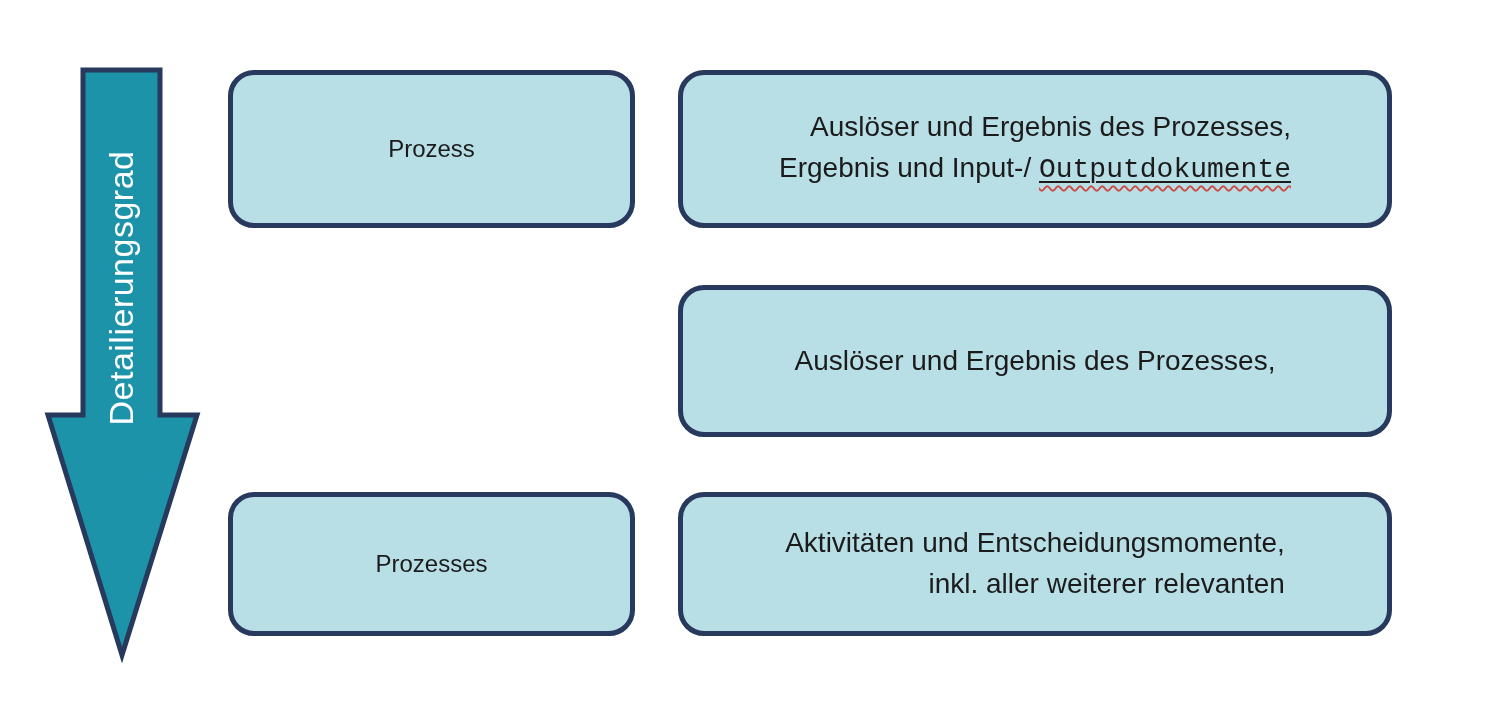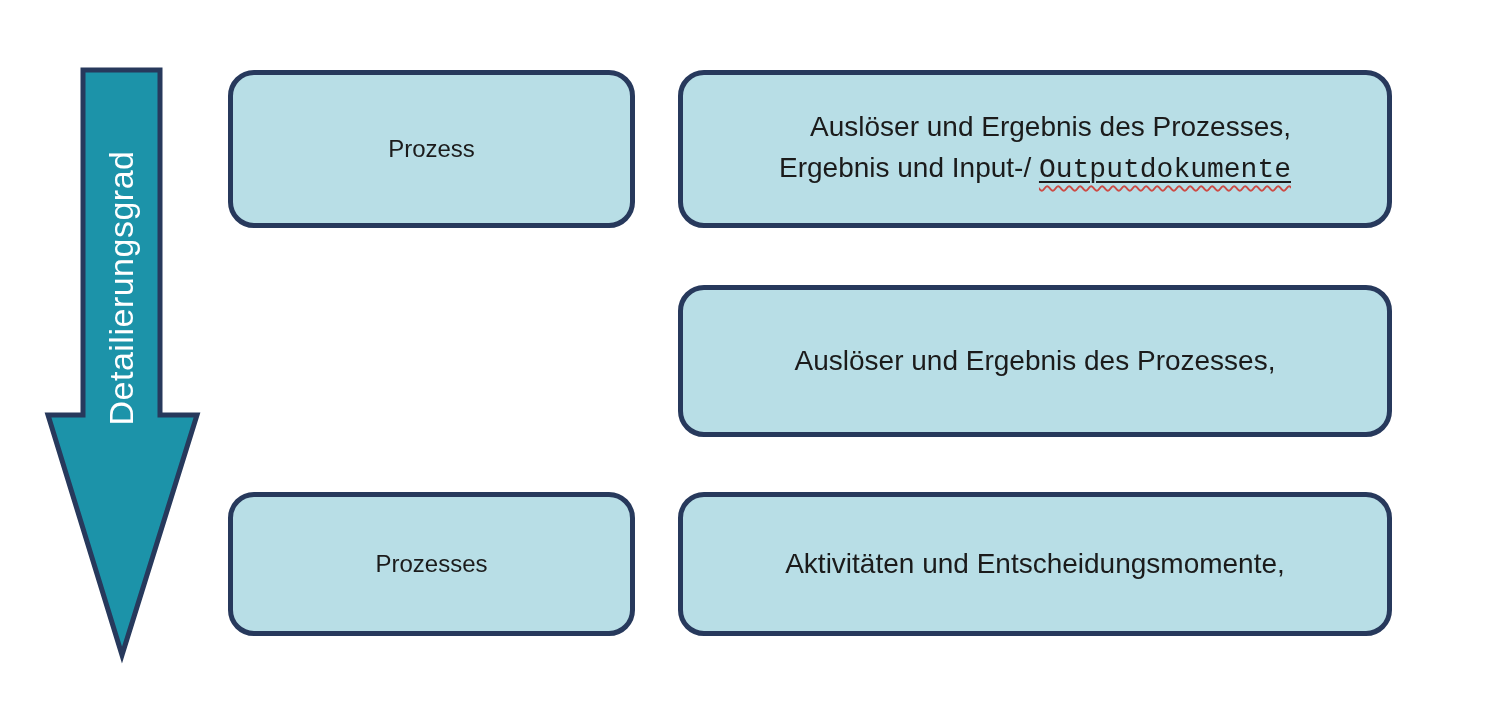--- a/index.html
+++ b/index.html
@@ -98,16 +98,17 @@
       <span class="desc-line">Auslöser und Ergebnis des Prozesses,</span>
     </div>
   </div>
 
   <div class="box level-box row3">
     <span>Prozesses</span>
   </div>
   <div class="box desc-box row3">
     <div>
       <span class="desc-line">Aktivitäten und Entscheidungsmomente,</span>
+      <span class="desc-line">inkl. aller weiterer relevanten</span>
     </div>
   </div>
 
 </div>
 
 </body></html>

